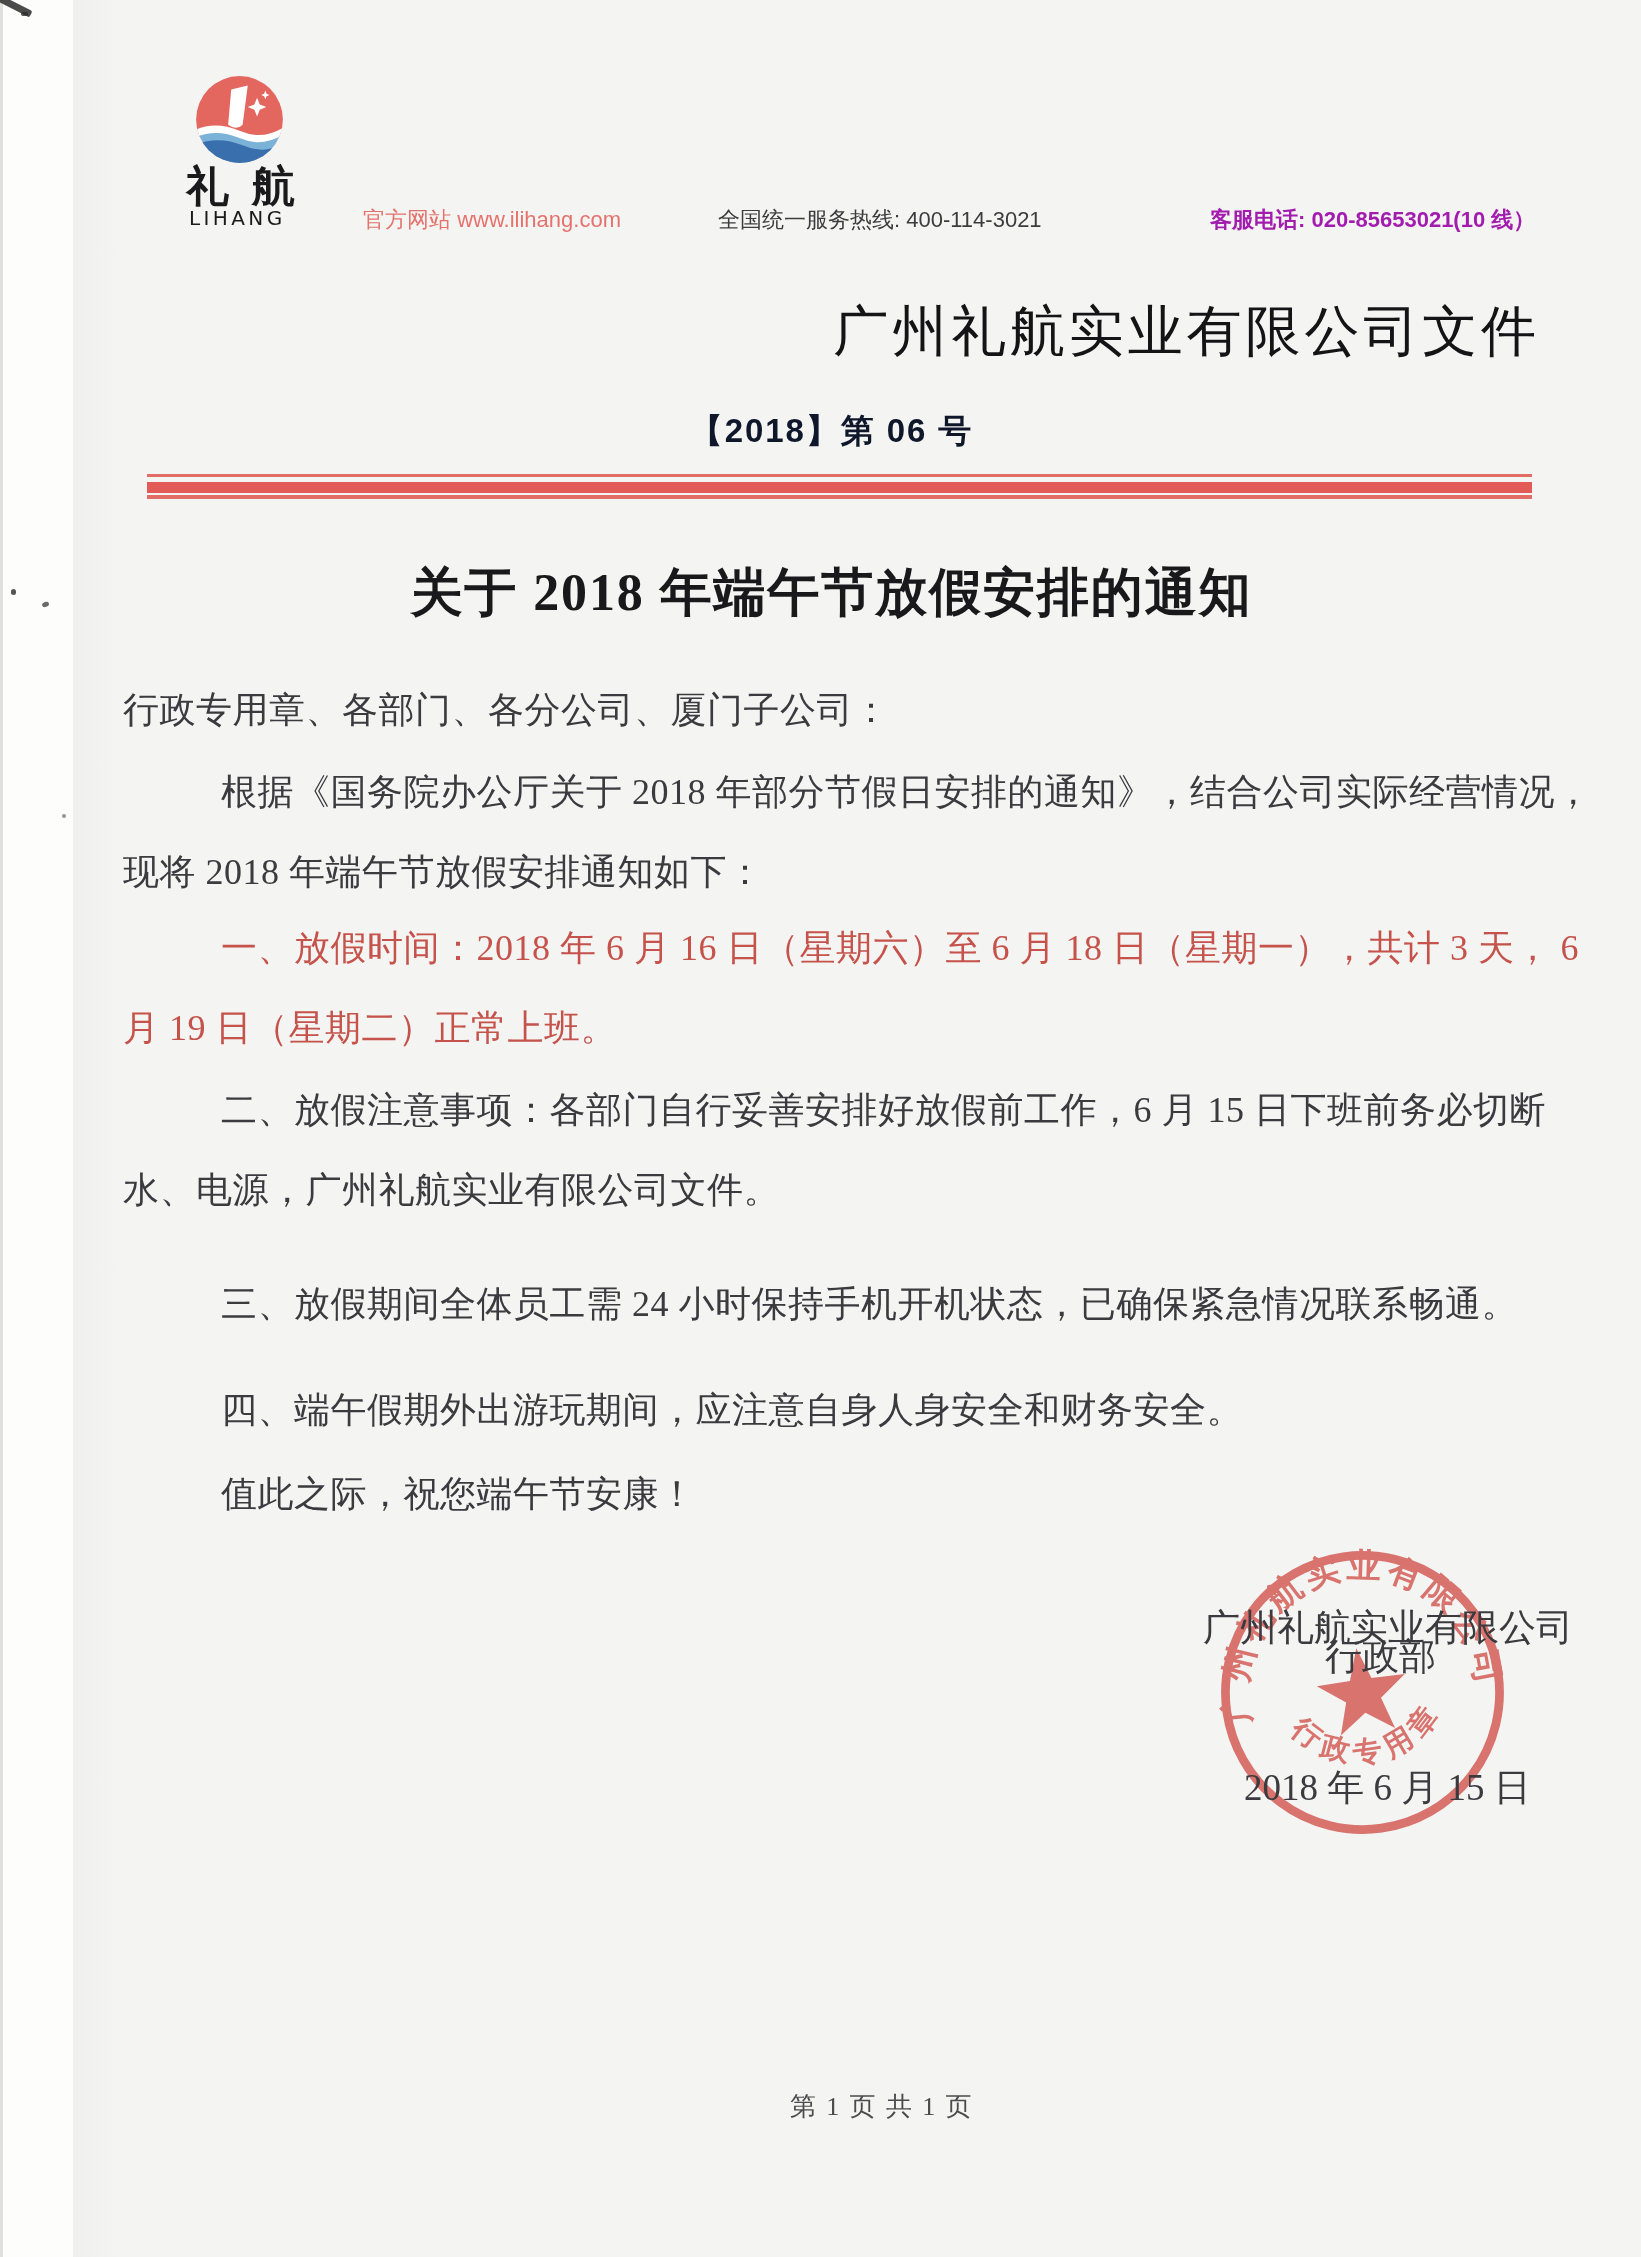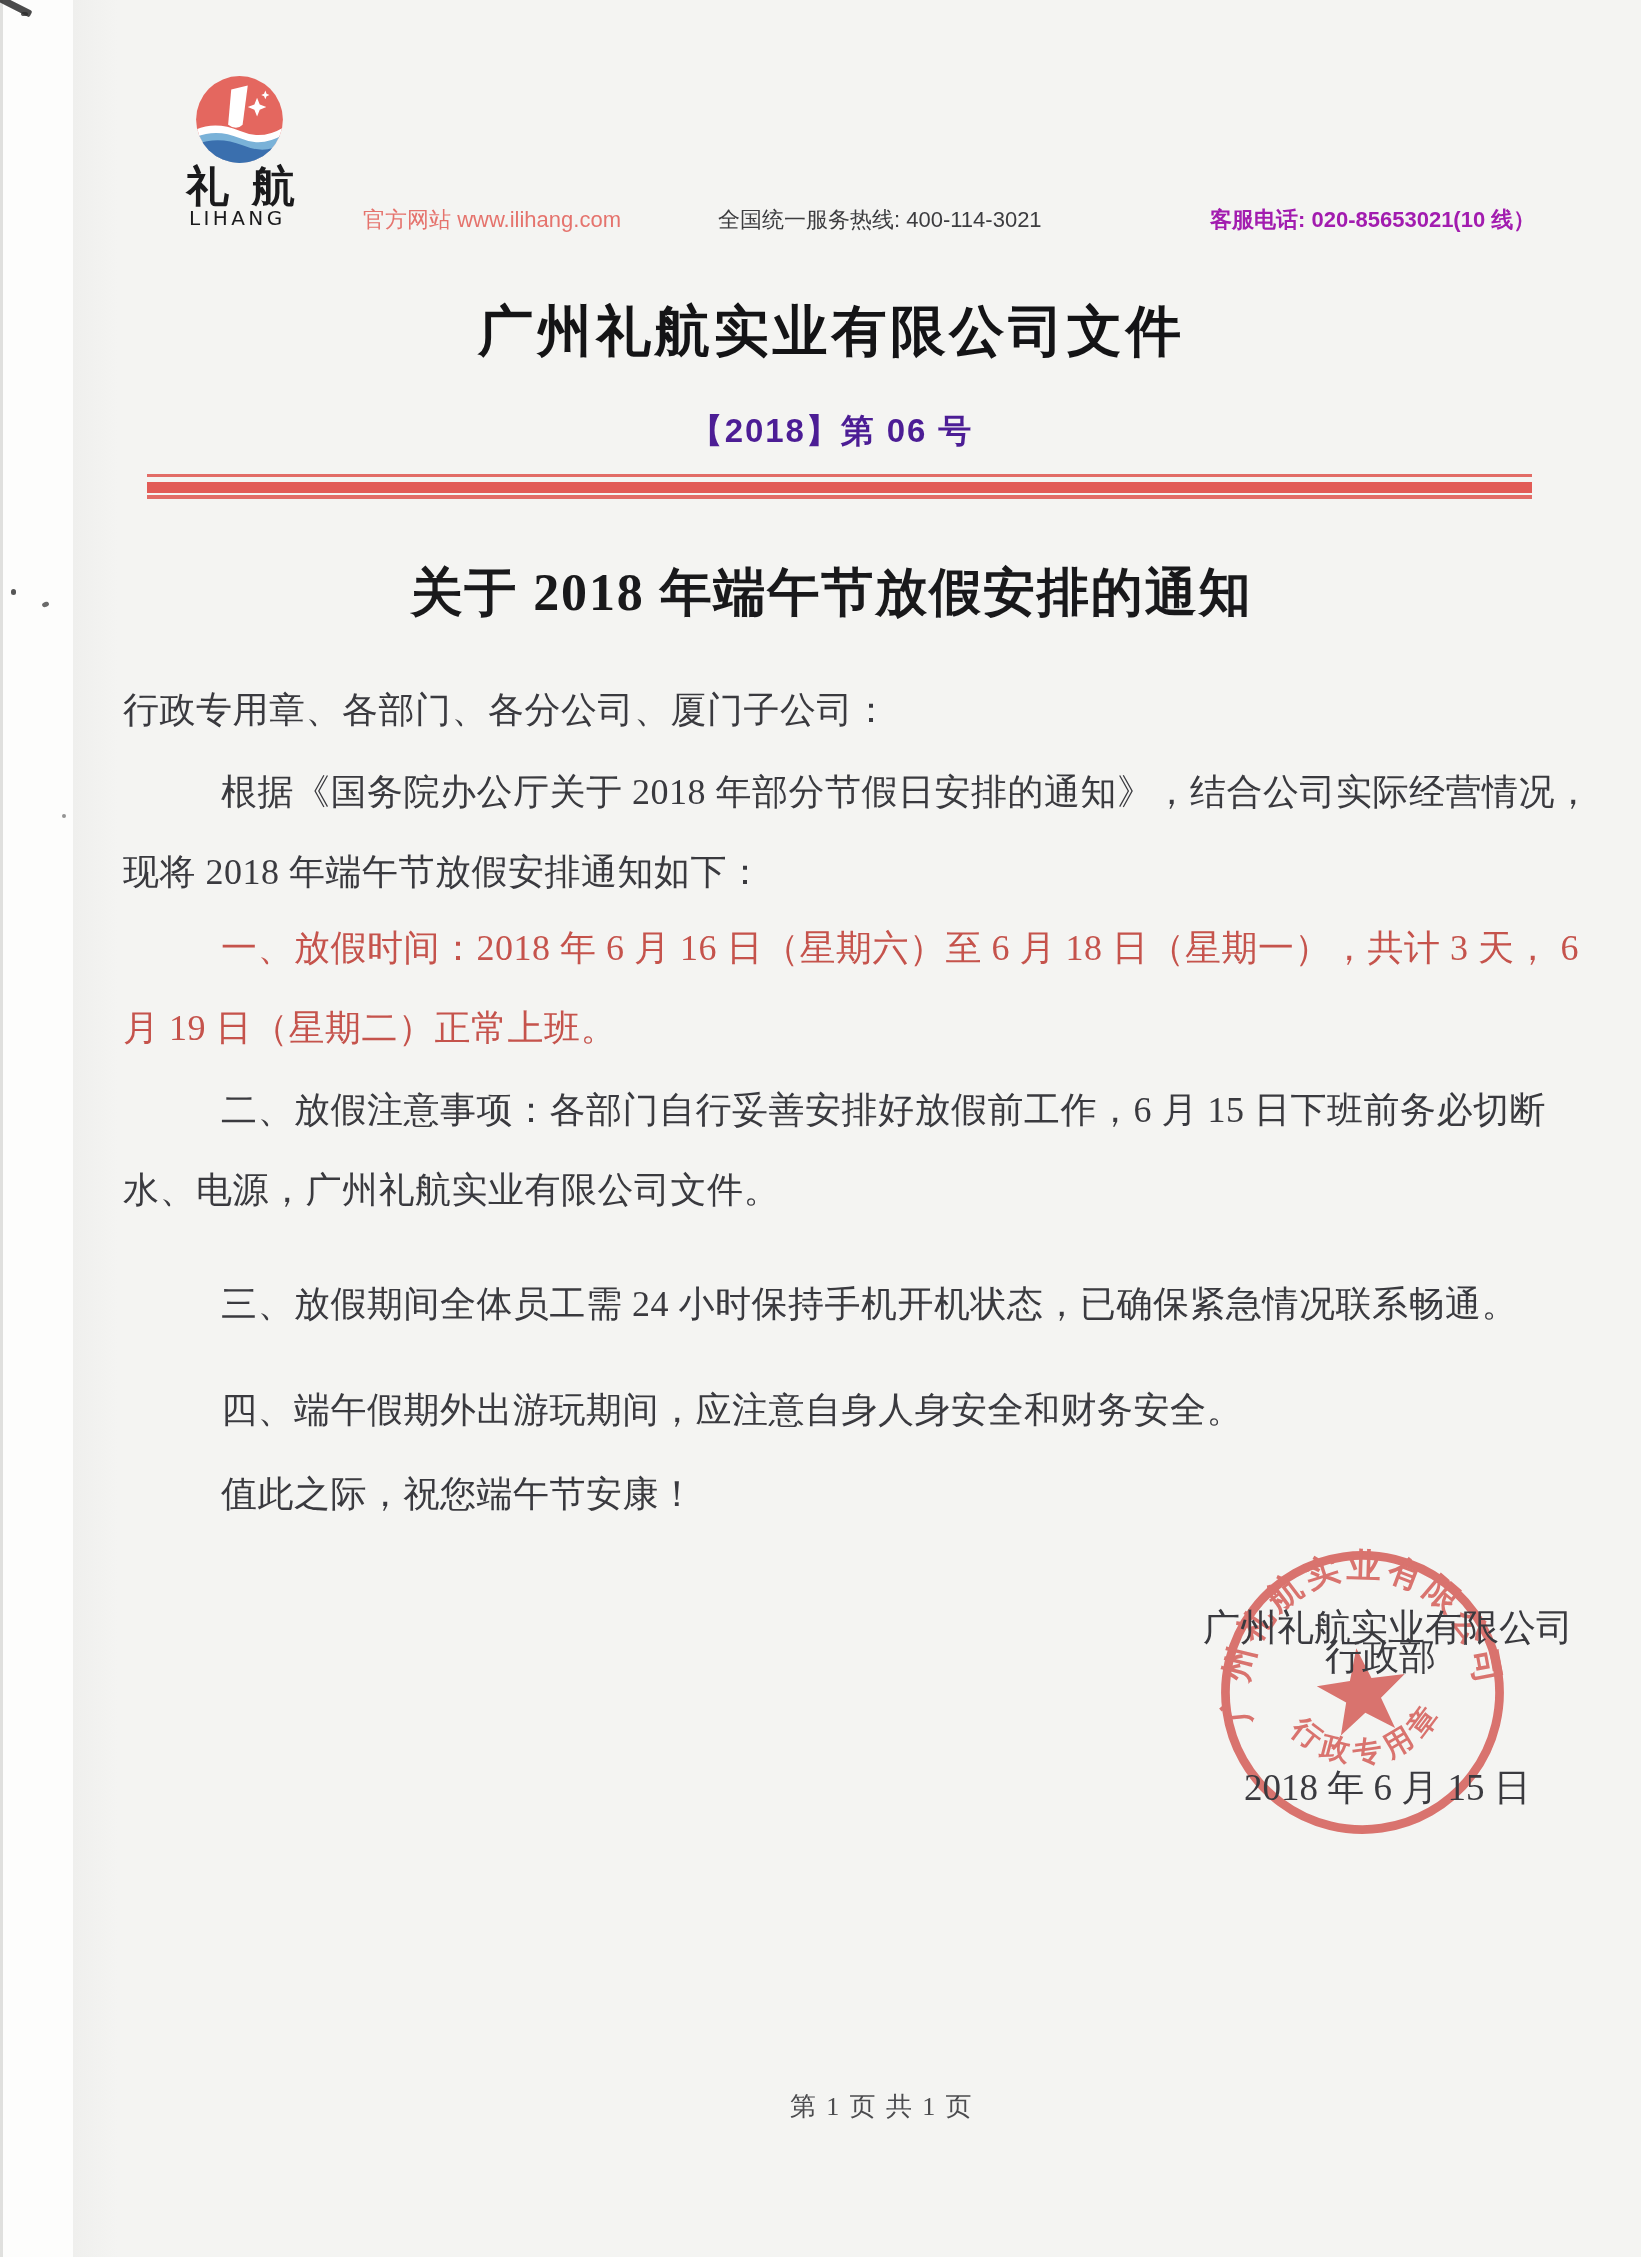--- a/index.html
+++ b/index.html
@@ -29,22 +29,22 @@
   .logo-en{position:absolute;left:189px;top:206px;font-family:"DejaVu Sans","Liberation Sans",sans-serif;
     font-weight:normal;font-size:20px;letter-spacing:3.4px;color:#1a1a1c;white-space:nowrap;}
   .hdr-item{position:absolute;top:205px;font-size:22px;white-space:nowrap;
     font-family:"Liberation Sans","DejaVu Sans",sans-serif;}
   .hdr-website{left:363px;color:#e5736d;}
   .hdr-hotline{left:718px;color:#3c3c3f;}
   .hdr-phone{left:1210px;color:#a21caf;font-weight:bold;}
 
   
   .center-box{position:absolute;left:123px;width:1417px;text-align:center;white-space:nowrap;}
-  .org-title{top:295px;font-size:55px;font-weight:bold;color:#141416;letter-spacing:3.9px;}
-  .doc-number{top:409px;font-size:33px;font-weight:bold;color:#4c1d95;
+  .org-title{top:295px;font-size:55px;font-weight:normal;color:#141416;letter-spacing:3.9px;text-align:right;}
+  .doc-number{top:409px;font-size:33px;font-weight:bold;color:#0f172a;
     font-family:"Liberation Sans","DejaVu Sans",sans-serif;letter-spacing:1.9px;}
   .rule{position:absolute;left:147px;width:1385px;}
   .rule-thin1{top:474px;height:2.9px;background:#e26c66;}
   .rule-thick{top:482px;height:10.6px;background:#e25b56;}
   .rule-thin2{top:495px;height:3.9px;background:#e26c66;}
   .notice-title{top:558px;font-size:52px;font-weight:bold;color:#19191b;letter-spacing:1.9px;}
 
   
   .bline{position:absolute;font-size:36px;color:#3a3a3f;white-space:nowrap;letter-spacing:0.5px;}
   .flush{left:123px;}

